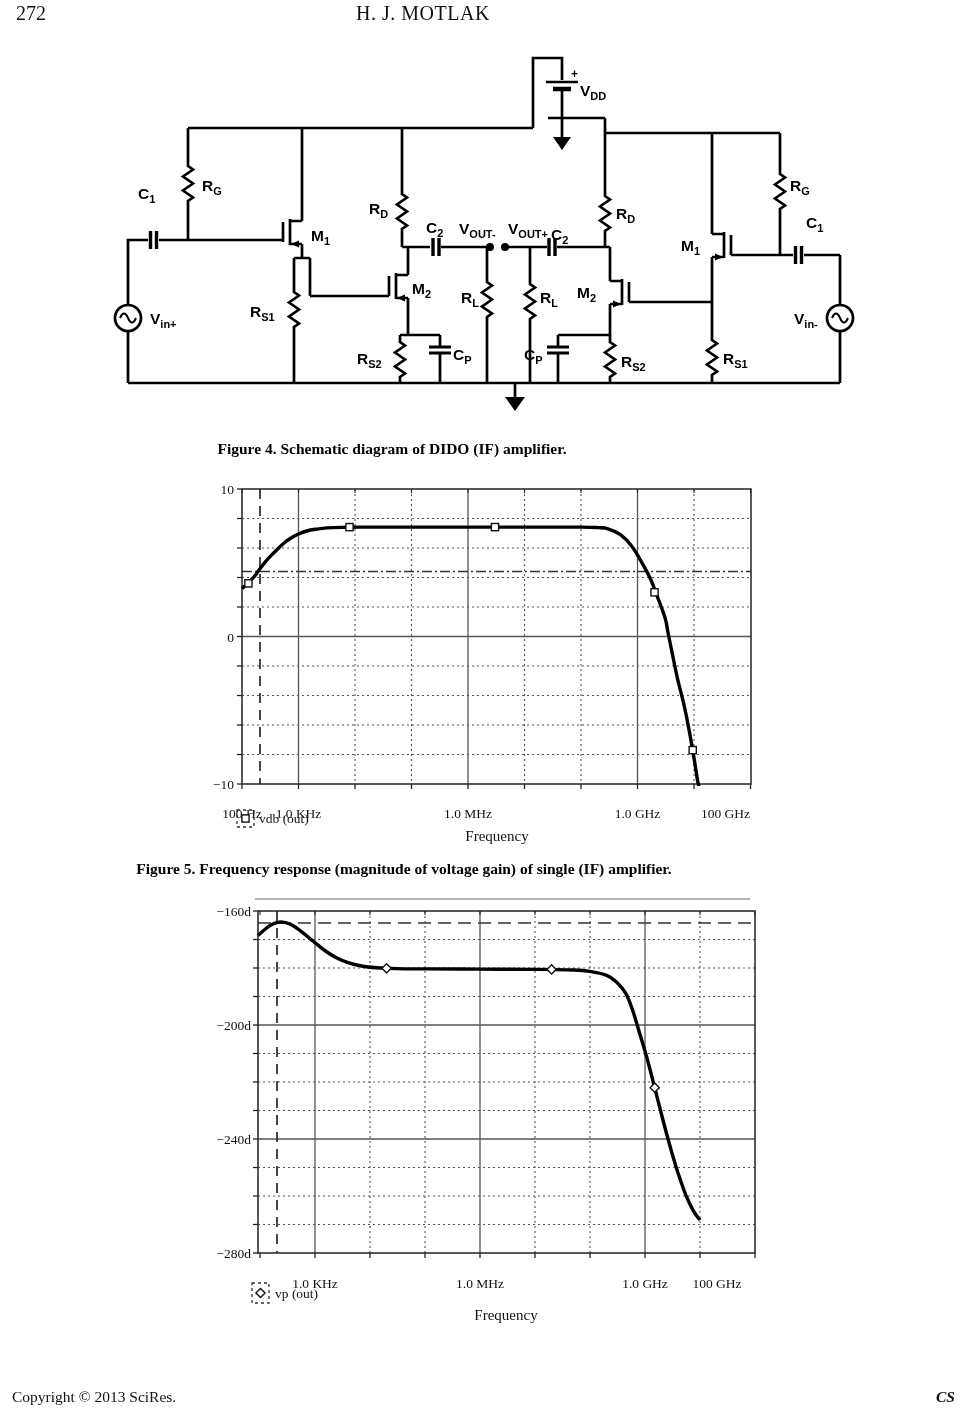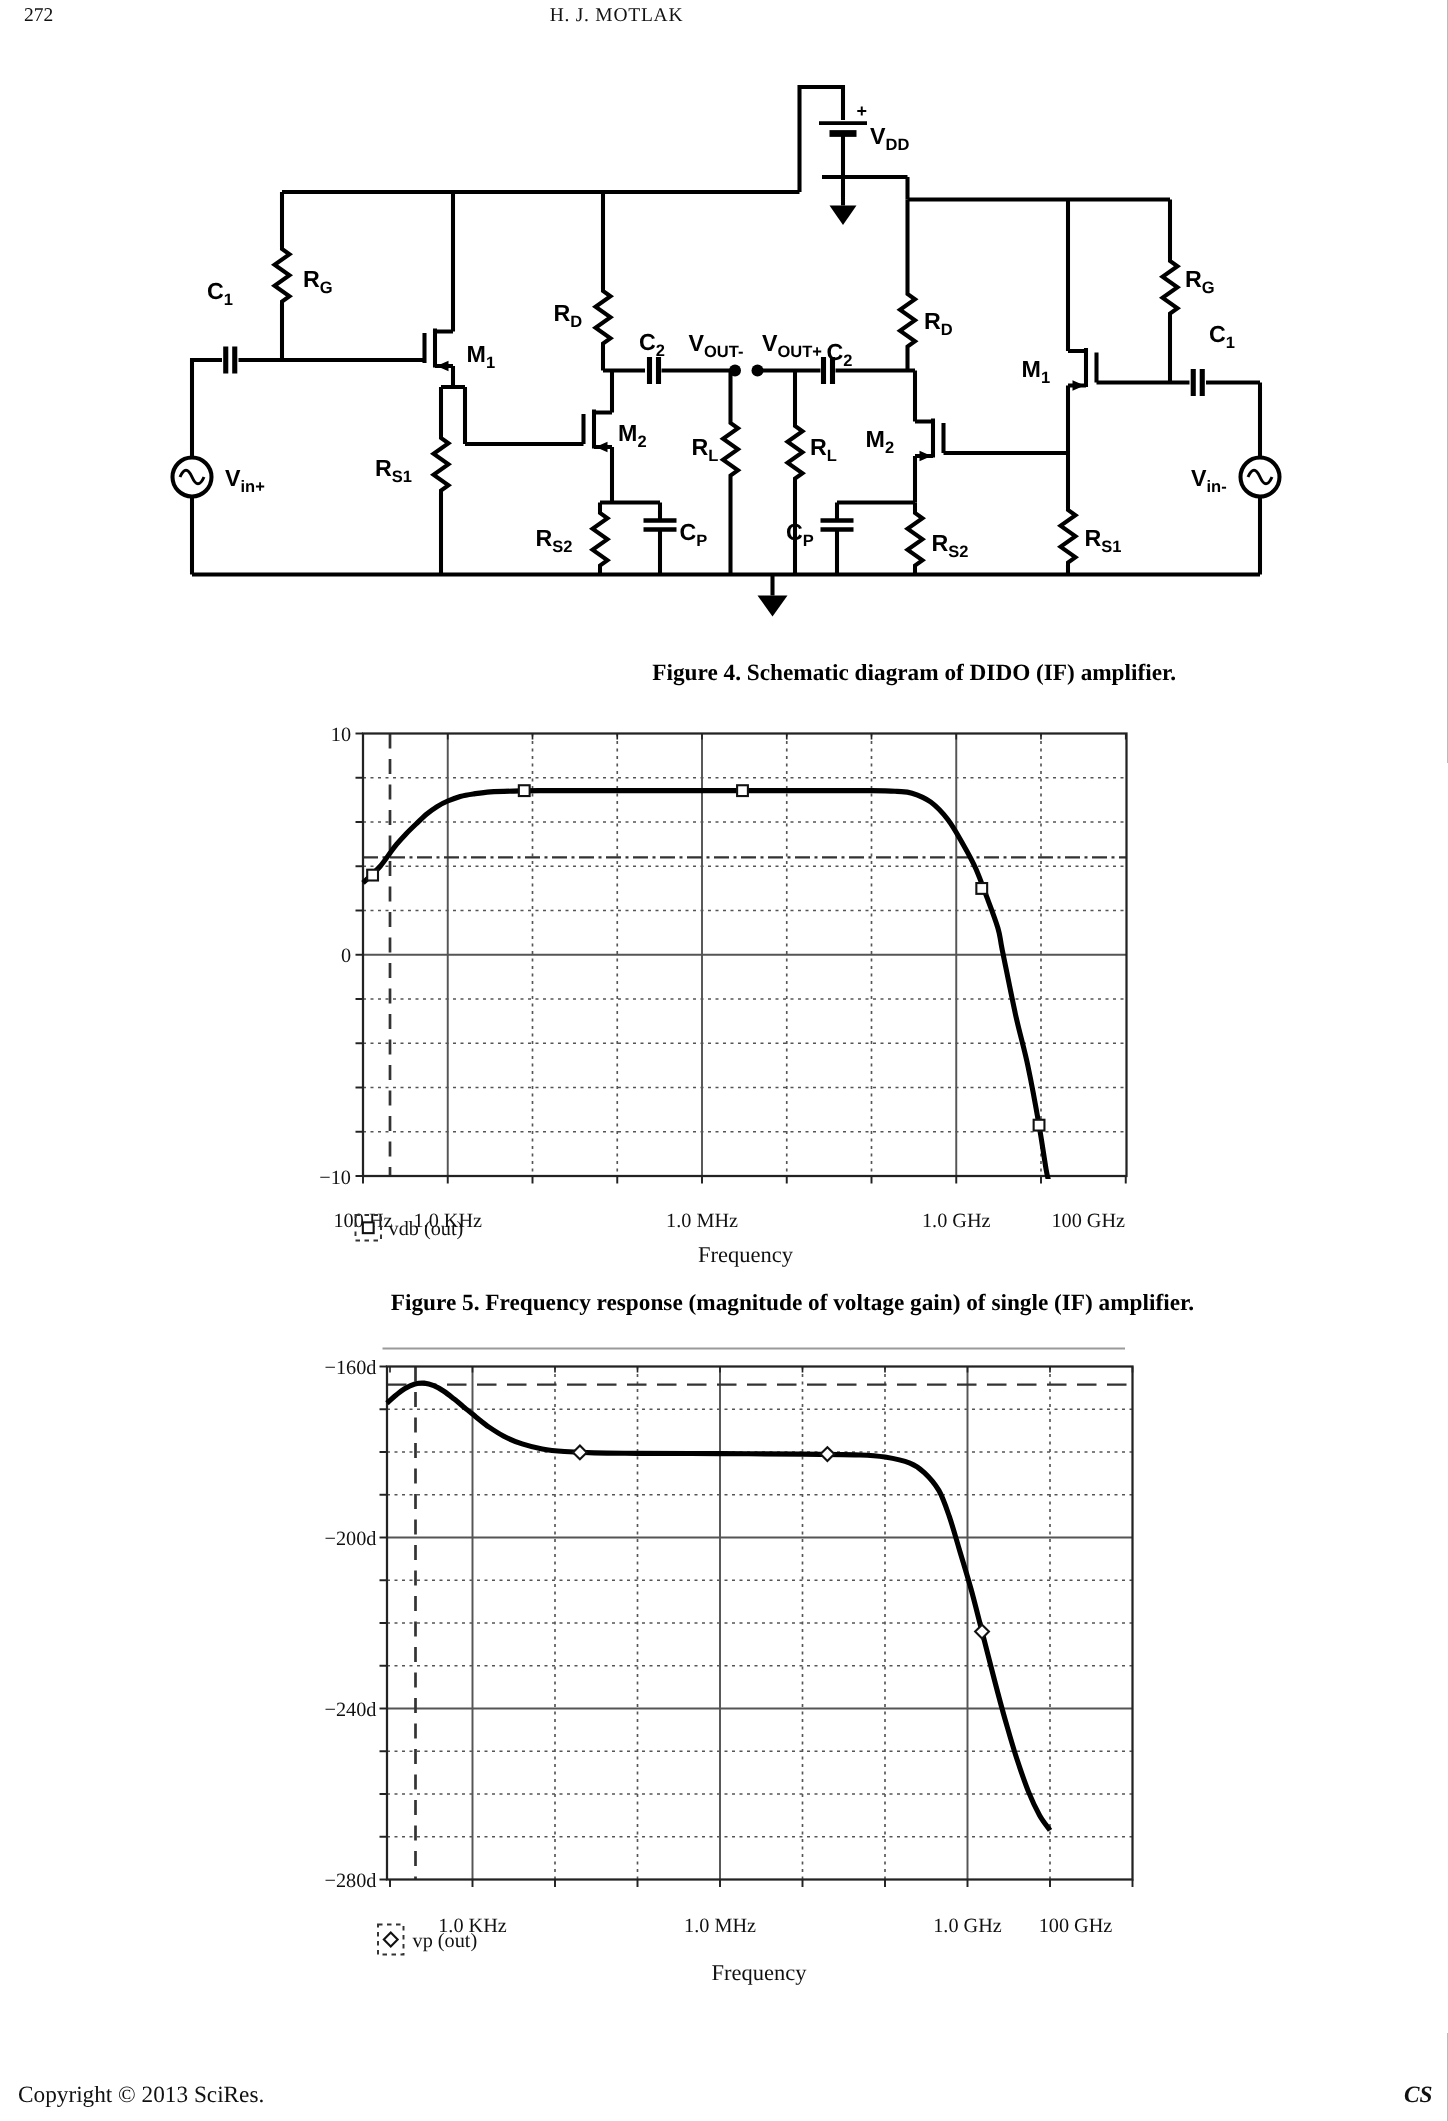--- a/index.html
+++ b/index.html
@@ -1,22 +1,22 @@
 <!DOCTYPE html>
 <html><head>
 <meta charset="utf-8">
 <style>
   html,body{margin:0;padding:0;background:#888;}
   #page{position:relative;width:965px;height:1414px;background:#fff;overflow:hidden;
         font-family:"Liberation Serif",serif;color:#111;}
   #page-svg{position:absolute;left:0;top:0;width:965px;height:1414px;}
-  .hdr{position:absolute;top:2px;font-size:13px;color:#111;}
+  .hdr{position:absolute;top:2px;font-size:20px;color:#111;}
   #page-number{left:16px;}
-  #running-head{left:0;width:822px;text-align:center;letter-spacing:.5px;}
-  .caption{position:absolute;left:0;width:784px;text-align:right;
+  #running-head{left:12px;width:822px;text-align:center;letter-spacing:.5px;}
+  .caption{position:absolute;left:0;width:784px;text-align:center;
            font-weight:bold;font-size:15.5px;color:#000;}
   #caption-fig4{top:440px;}
   #caption-fig5{top:860px;padding-left:12px;}
   #caption-fig6{top:1338px;}
   .ftr{position:absolute;top:1388px;font-size:15.5px;}
   #footer-left{left:12px;}
   #footer-right{right:10px;font-style:italic;font-weight:bold;margin-left:48px;}
   
   text{fill:#000;}
   .clbl{font-family:"Liberation Sans",sans-serif;font-weight:bold;font-size:15.5px;}

